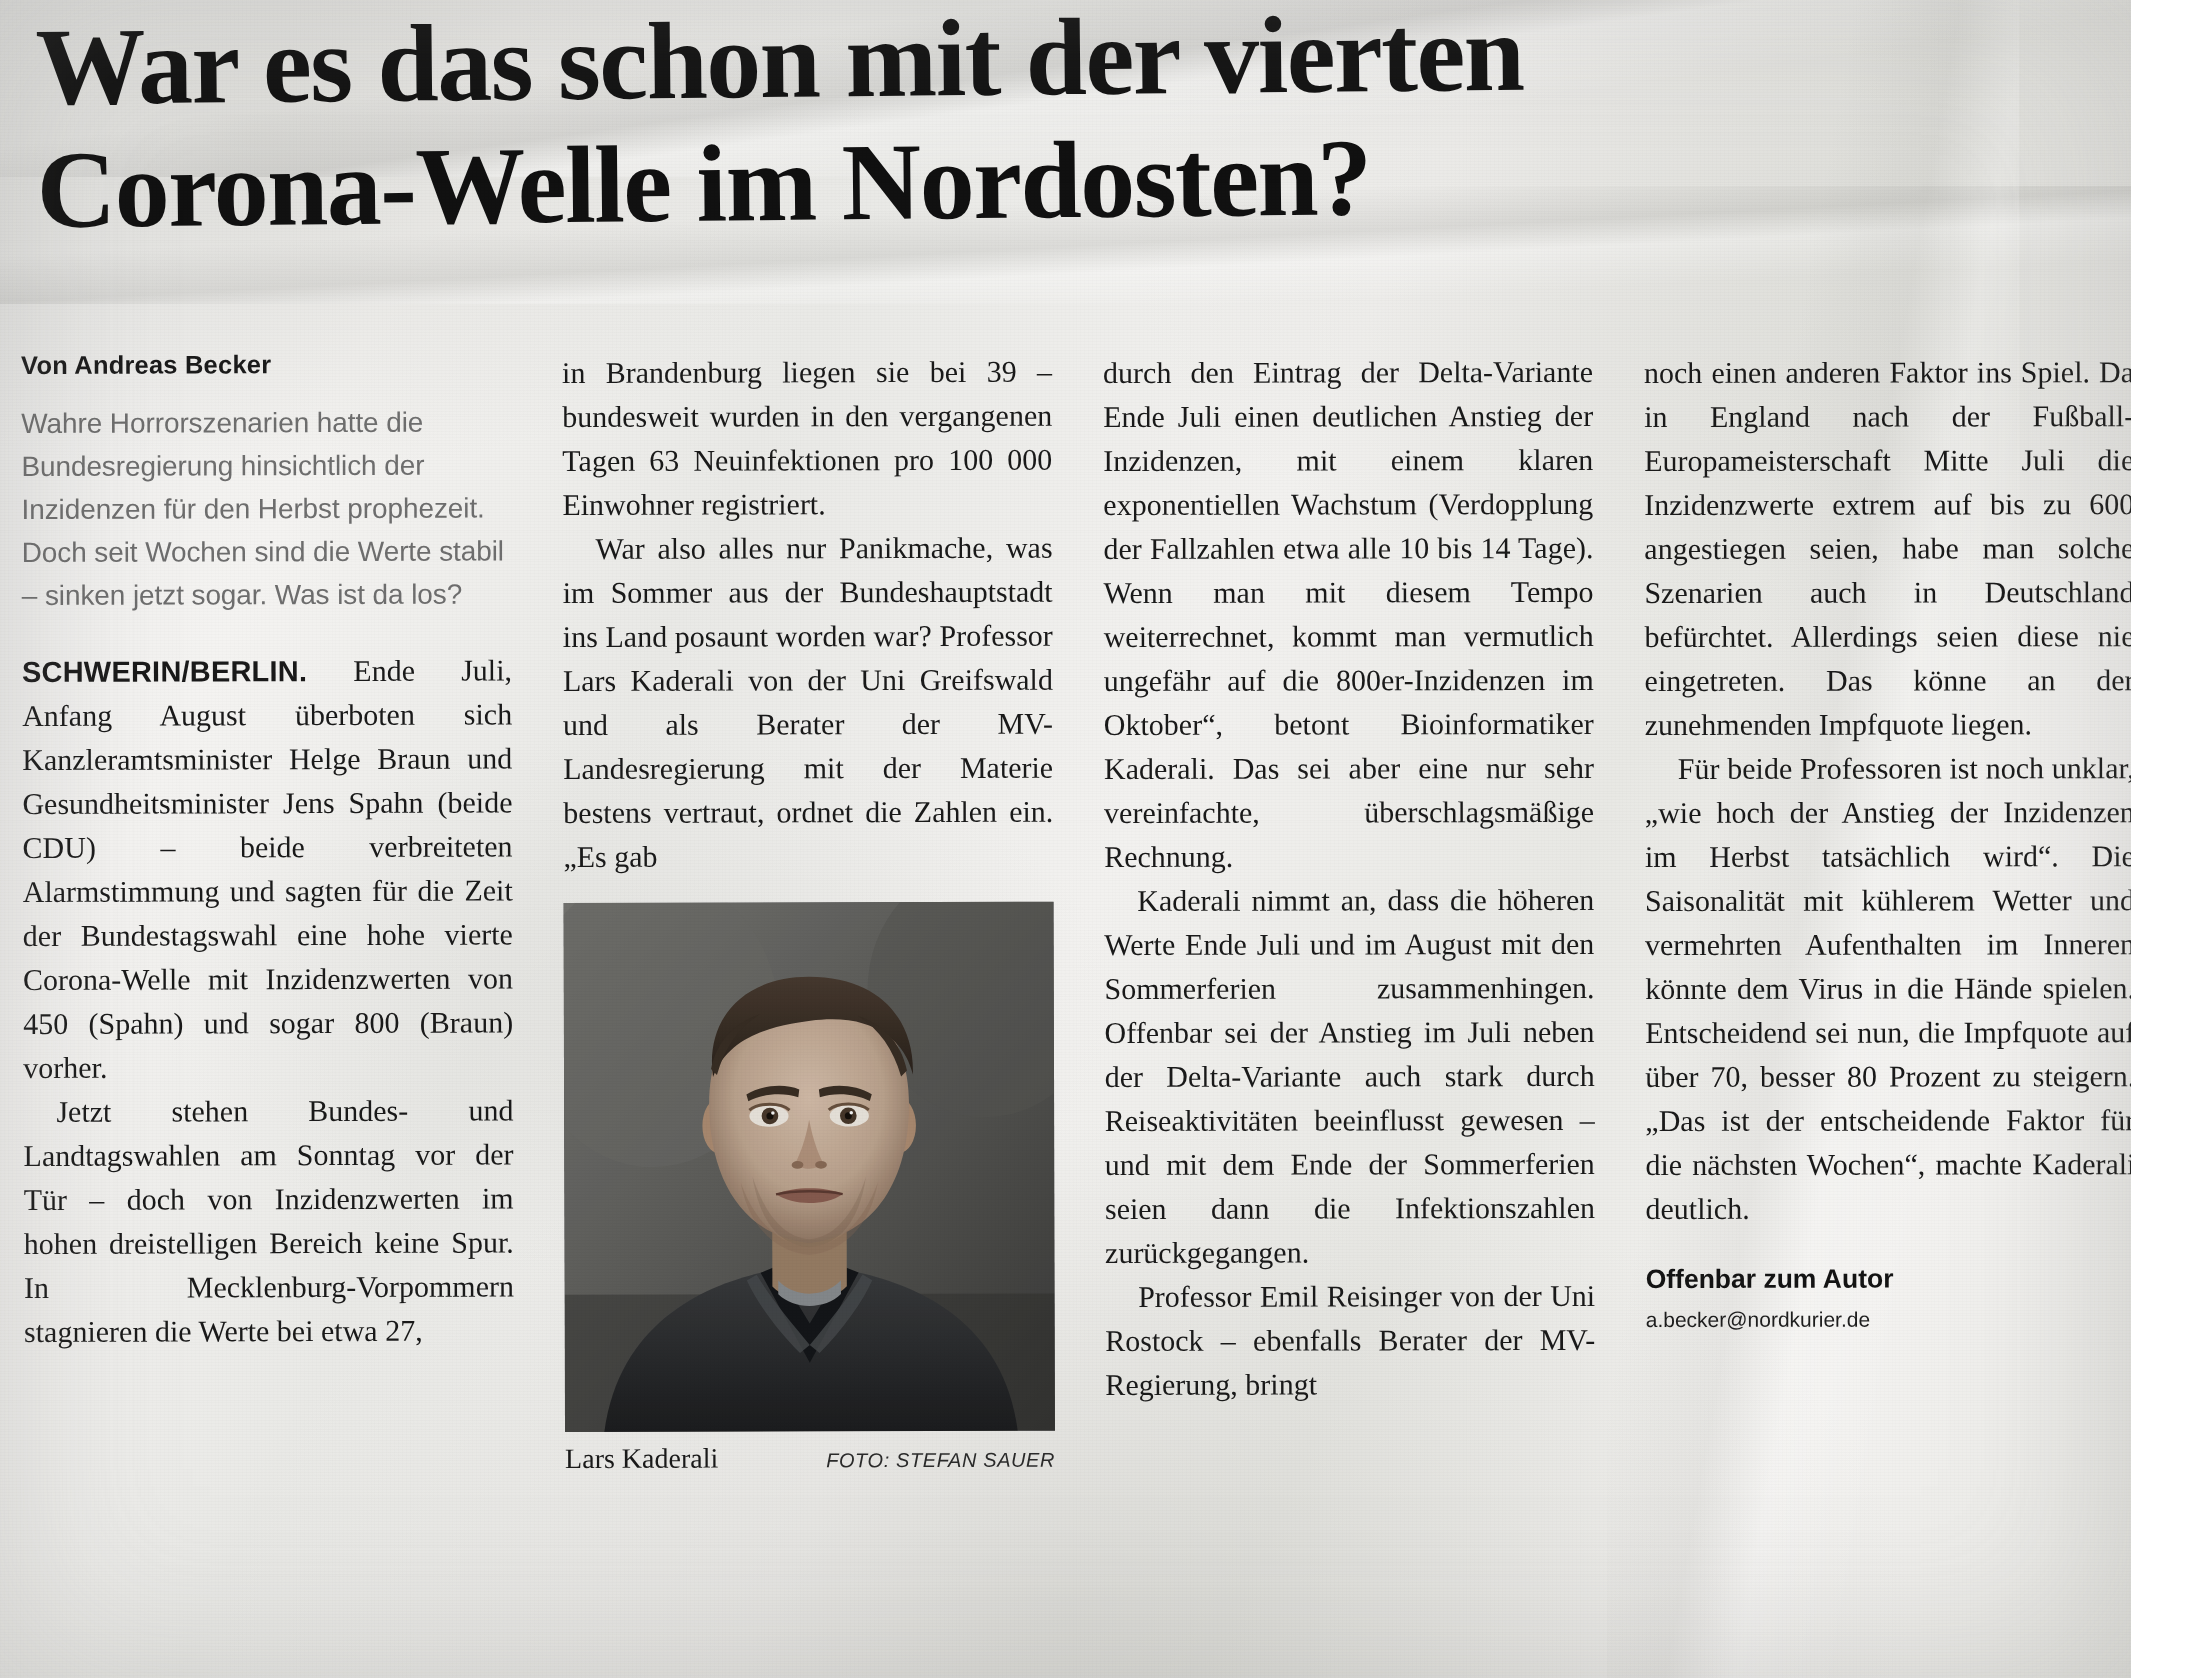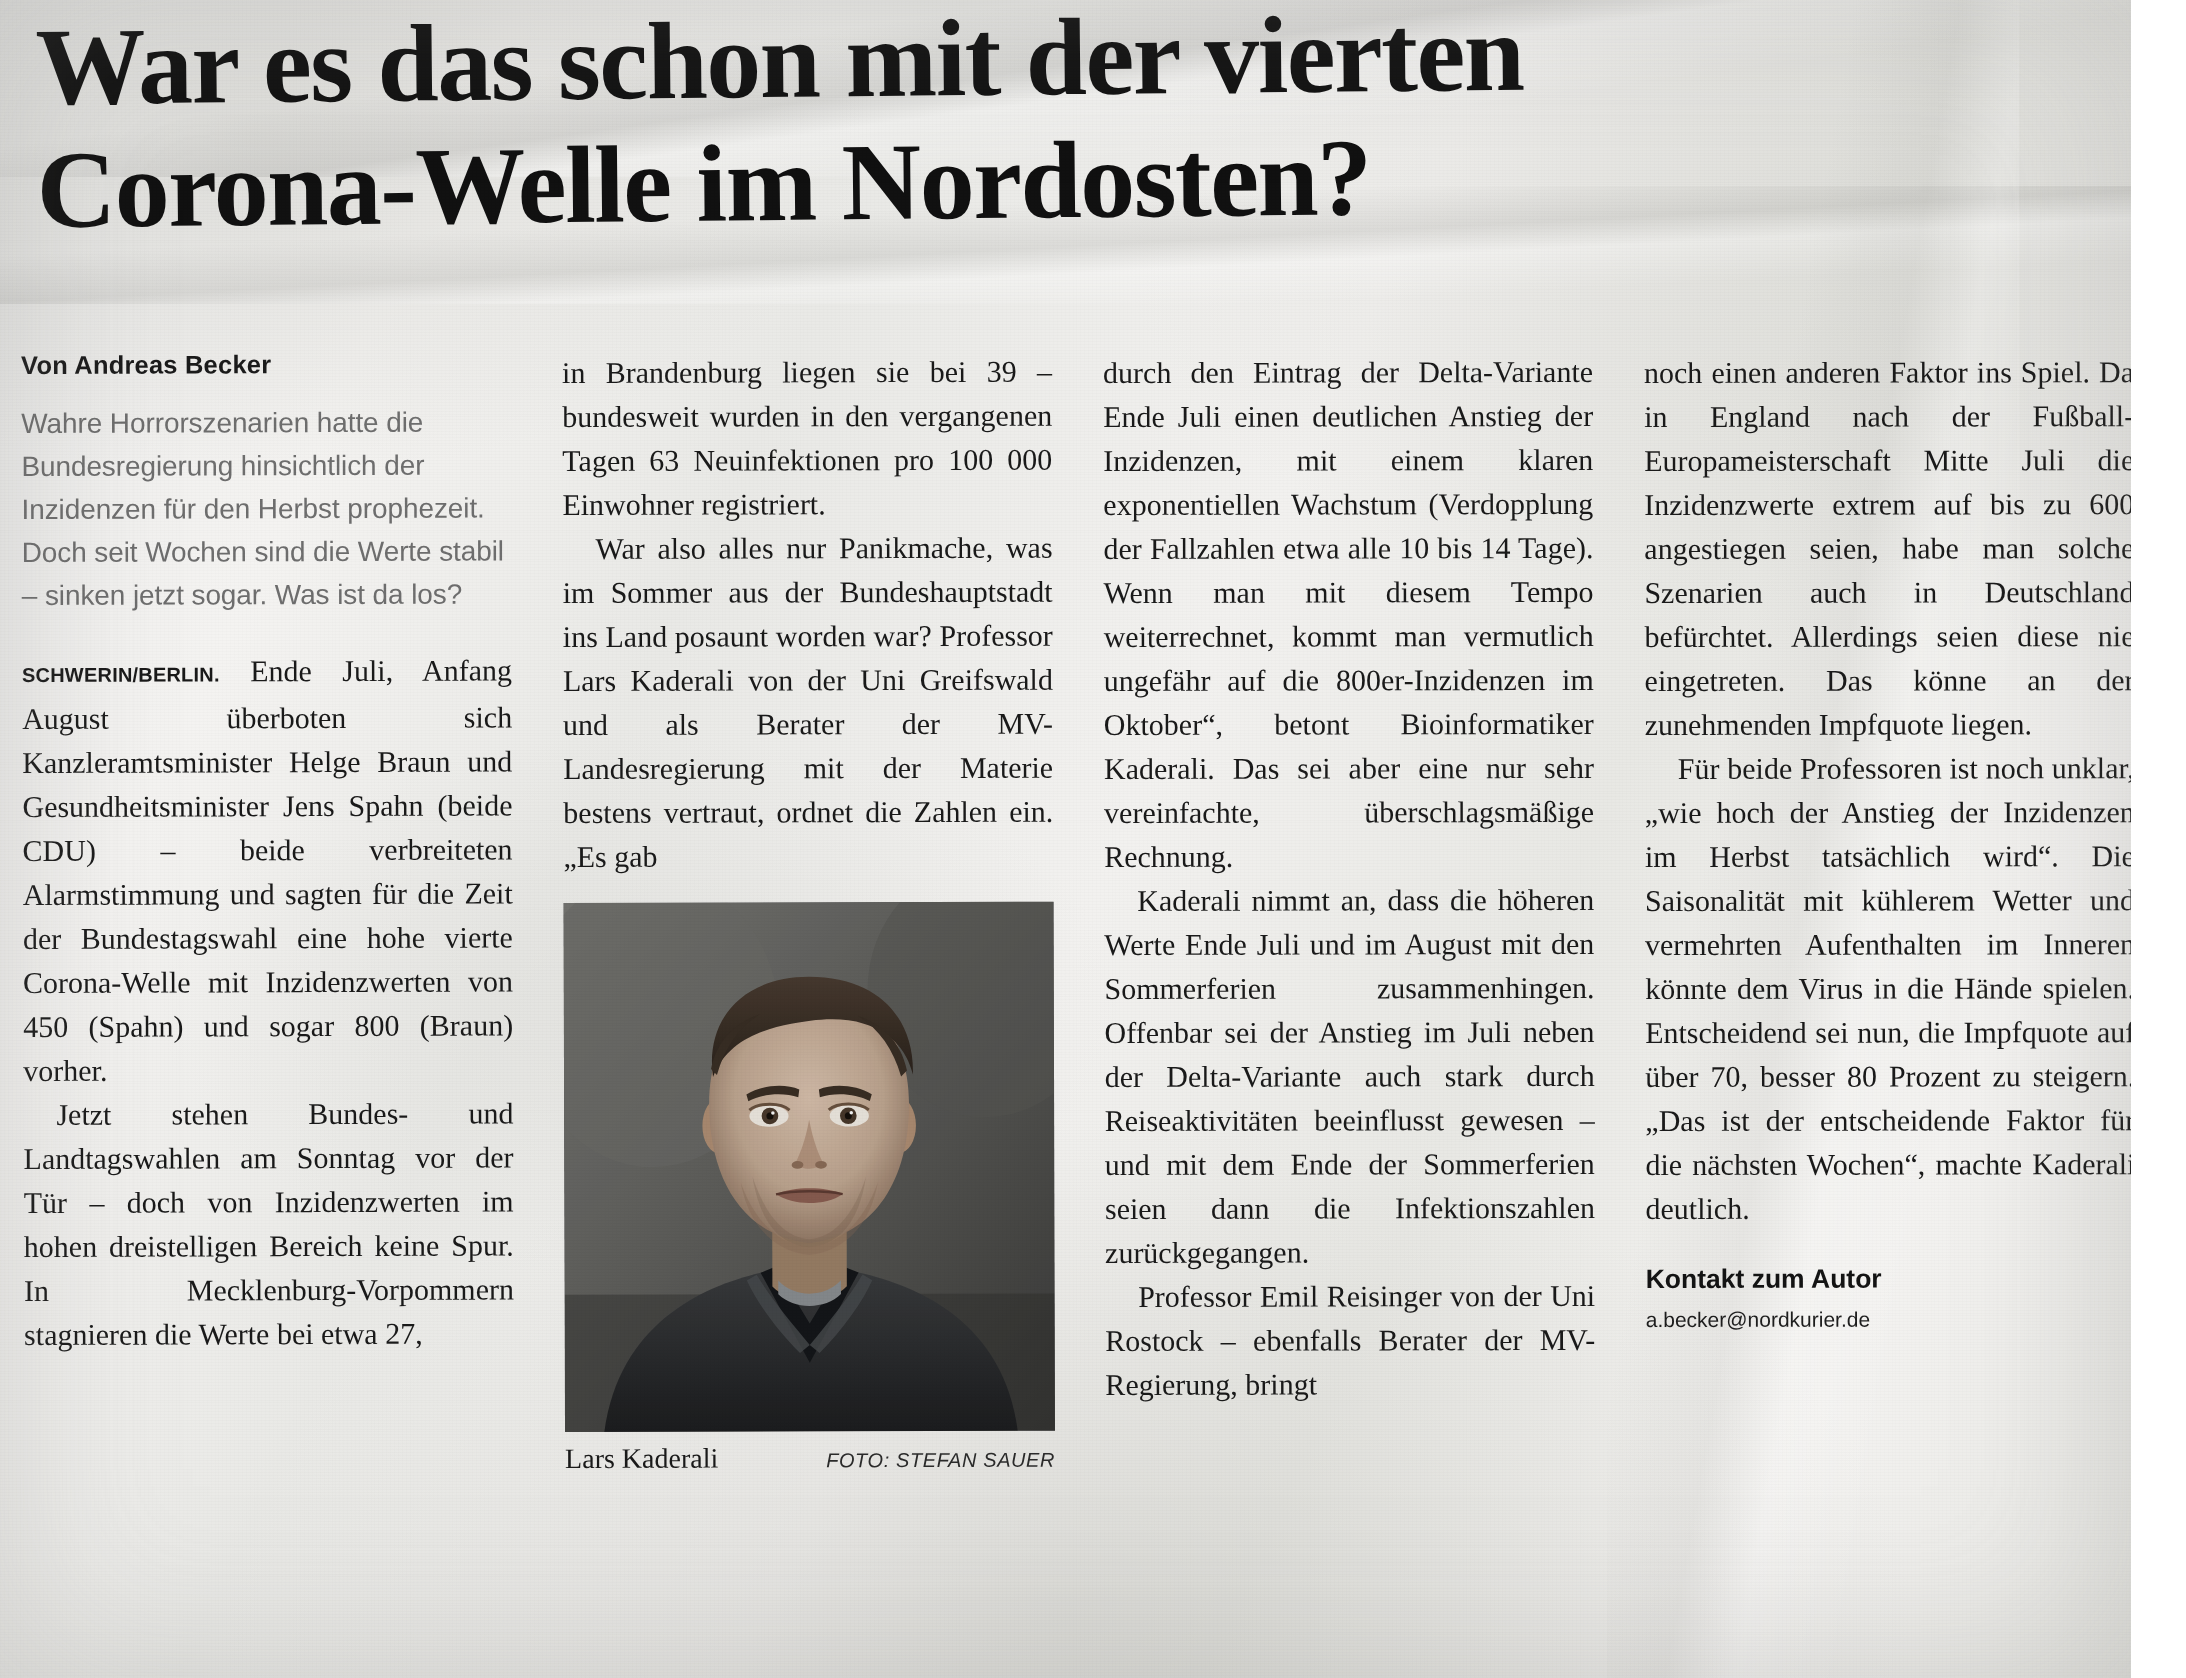--- a/index.html
+++ b/index.html
@@ -123,21 +123,21 @@
     text-align: justify;
     text-justify: inter-word;
     margin: 0;
     color: #1a1a1a;
     hyphens: manual;
   }
   .body-p + .body-p { text-indent: 33px; }
   .dateline {
     font-family: "Liberation Sans", sans-serif;
     font-weight: bold;
-    font-size: 20px;
+    font-size: 29px;
     letter-spacing: 0.2px;
   }
 
   
   .photo-wrap {
     margin-top: 23.5px;
     width: 490px;
   }
   .photo {
     position: relative;
@@ -302,21 +302,21 @@
 
     <div class="col col-3">
       <p class="body-p">durch den Eintrag der Delta-Variante Ende Juli einen deutlichen Anstieg der Inzidenzen, mit einem klaren exponentiellen Wachstum (Verdopplung der Fallzahlen etwa alle 10 bis 14 Tage). Wenn man mit diesem Tempo weiterrechnet, kommt man vermutlich ungefähr auf die 800er-Inzidenzen im Oktober“, betont Bioinformatiker Kaderali. Das sei aber eine nur sehr vereinfachte, überschlagsmäßige Rechnung.</p>
       <p class="body-p">Kaderali nimmt an, dass die höheren Werte Ende Juli und im August mit den Sommerferien zusammenhingen. Offenbar sei der Anstieg im Juli neben der Delta-Variante auch stark durch Reiseaktivitäten beeinflusst gewesen – und mit dem Ende der Sommerferien seien dann die Infektionszahlen zurückgegangen.</p>
       <p class="body-p">Professor Emil Reisinger von der Uni Rostock – ebenfalls Berater der MV-Regierung, bringt</p>
     </div>
 
     <div class="col col-4">
       <p class="body-p">noch einen anderen Faktor ins Spiel. Da in England nach der Fußball-Europameisterschaft Mitte Juli die Inzidenzwerte extrem auf bis zu 600 angestiegen seien, habe man solche Szenarien auch in Deutschland befürchtet. Allerdings seien diese nie eingetreten. Das könne an der zunehmenden Impfquote liegen.</p>
       <p class="body-p">Für beide Professoren ist noch unklar, „wie hoch der Anstieg der Inzidenzen im Herbst tatsächlich wird“. Die Saisonalität mit kühlerem Wetter und vermehrten Aufenthalten im Inneren könnte dem Virus in die Hände spielen. Entscheidend sei nun, die Impfquote auf über 70, besser 80 Prozent zu steigern. „Das ist der entscheidende Faktor für die nächsten Wochen“, machte Kaderali deutlich.</p>
-      <div class="contact-title">Kontakt zum Autor</div>
+      <div class="contact-title">Offenbar zum Autor</div>
       <div class="contact-mail">a.becker@nordkurier.de</div>
     </div>
 
   </div>
 
   <div class="grain"></div>
   <div class="vignette"></div>
 </div>
 
 

